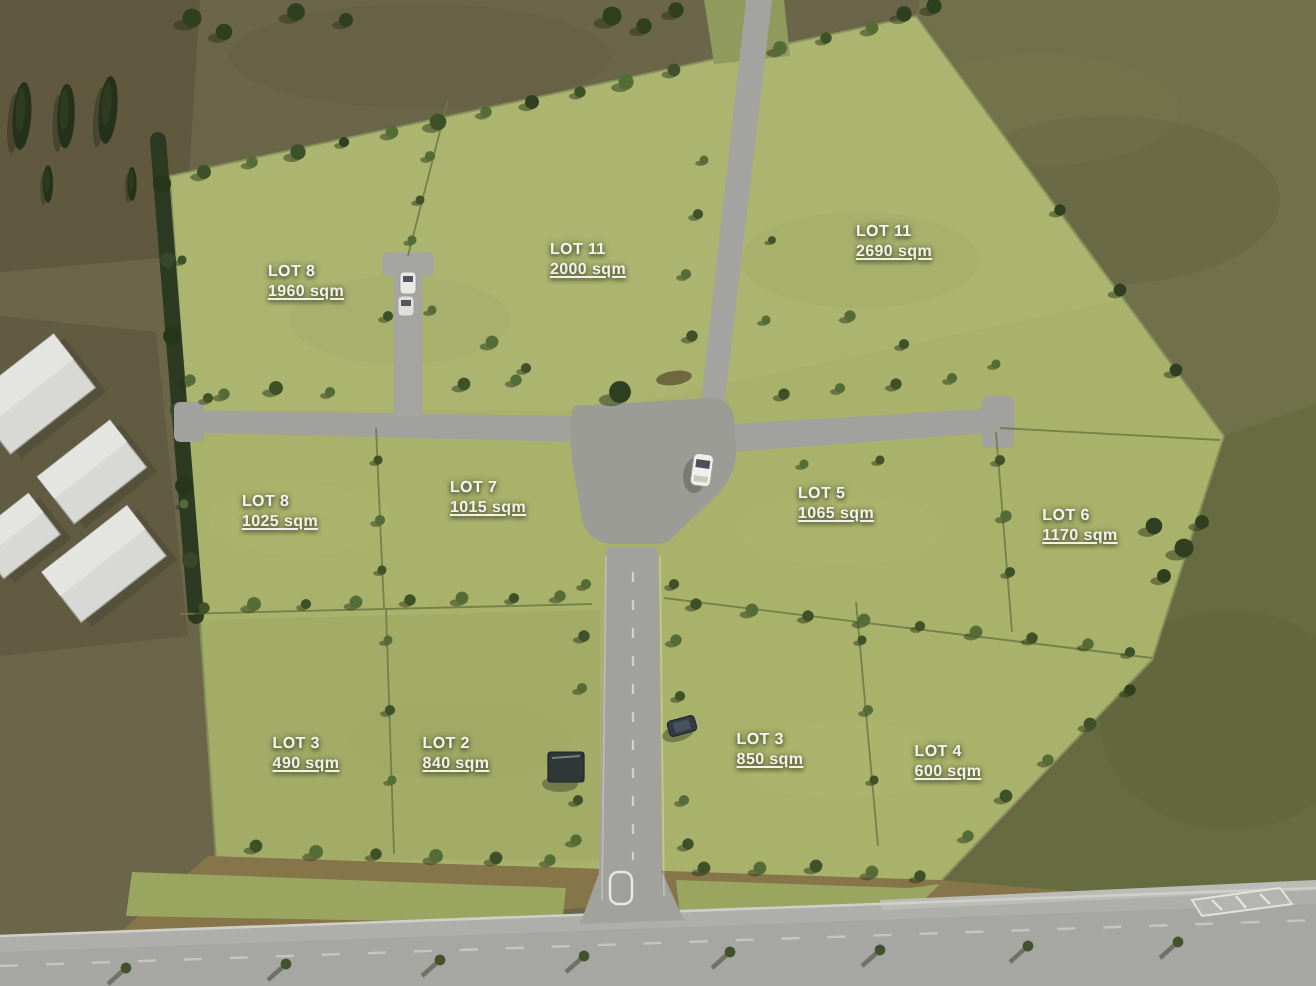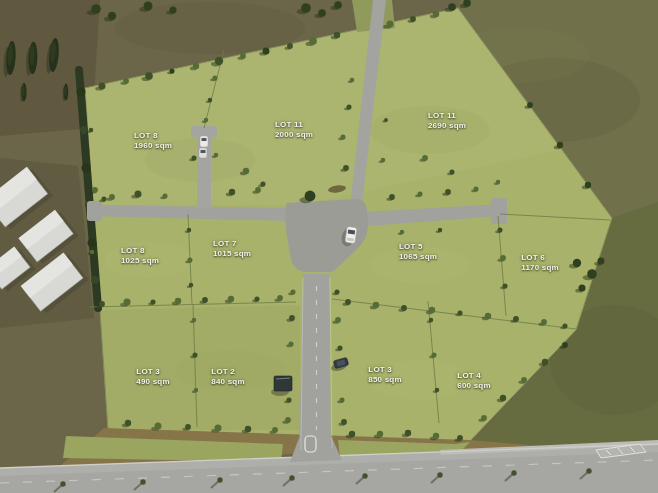--- a/index.html
+++ b/index.html
@@ -9,21 +9,21 @@
     background:#6b6549;
     font-family:"Liberation Sans",sans-serif;
   }
   .stage svg{position:absolute;left:0;top:0;display:block;}
   .lot-label{
     position:absolute;transform:translate(-50%,-50%);
     color:#f4f4ef;font:700 8px/1.25 "Liberation Sans",sans-serif;
     letter-spacing:.2px;white-space:nowrap;
     text-shadow:0 1px 2px rgba(50,55,30,.9),0 0 3px rgba(60,65,35,.6);
   }
-  .lot-label .area{font-weight:700;opacity:.96;}
+  .lot-label .area{font-weight:700;opacity:.96;text-decoration:underline;}
 </style>
 </head>
 <body>
 
 <div class="stage">
 
 <svg width="658" height="493" viewBox="0 0 658 493">
   <defs>
     <g id="tree">
       <ellipse cx="-2.6" cy="2.4" rx="3.6" ry="1.8" fill="#2c3317" opacity="0.5"></ellipse>
@@ -346,21 +346,21 @@
   <div class="area">2000 sqm</div>
 </div>
 <div class="lot-label" style="left:447px;top:121px">
   <div>LOT 11</div>
   <div class="area">2690 sqm</div>
 </div>
 <div class="lot-label" style="left:140px;top:256px">
   <div>LOT 8</div>
   <div class="area">1025 sqm</div>
 </div>
-<div class="lot-label" style="left:232px;top:249px">
+<div class="lot-label" style="left:244px;top:249px">
   <div>LOT 7</div>
   <div class="area">1015 sqm</div>
 </div>
 <div class="lot-label" style="left:418px;top:252px">
   <div>LOT 5</div>
   <div class="area">1065 sqm</div>
 </div>
 <div class="lot-label" style="left:540px;top:263px">
   <div>LOT 6</div>
   <div class="area">1170 sqm</div>

